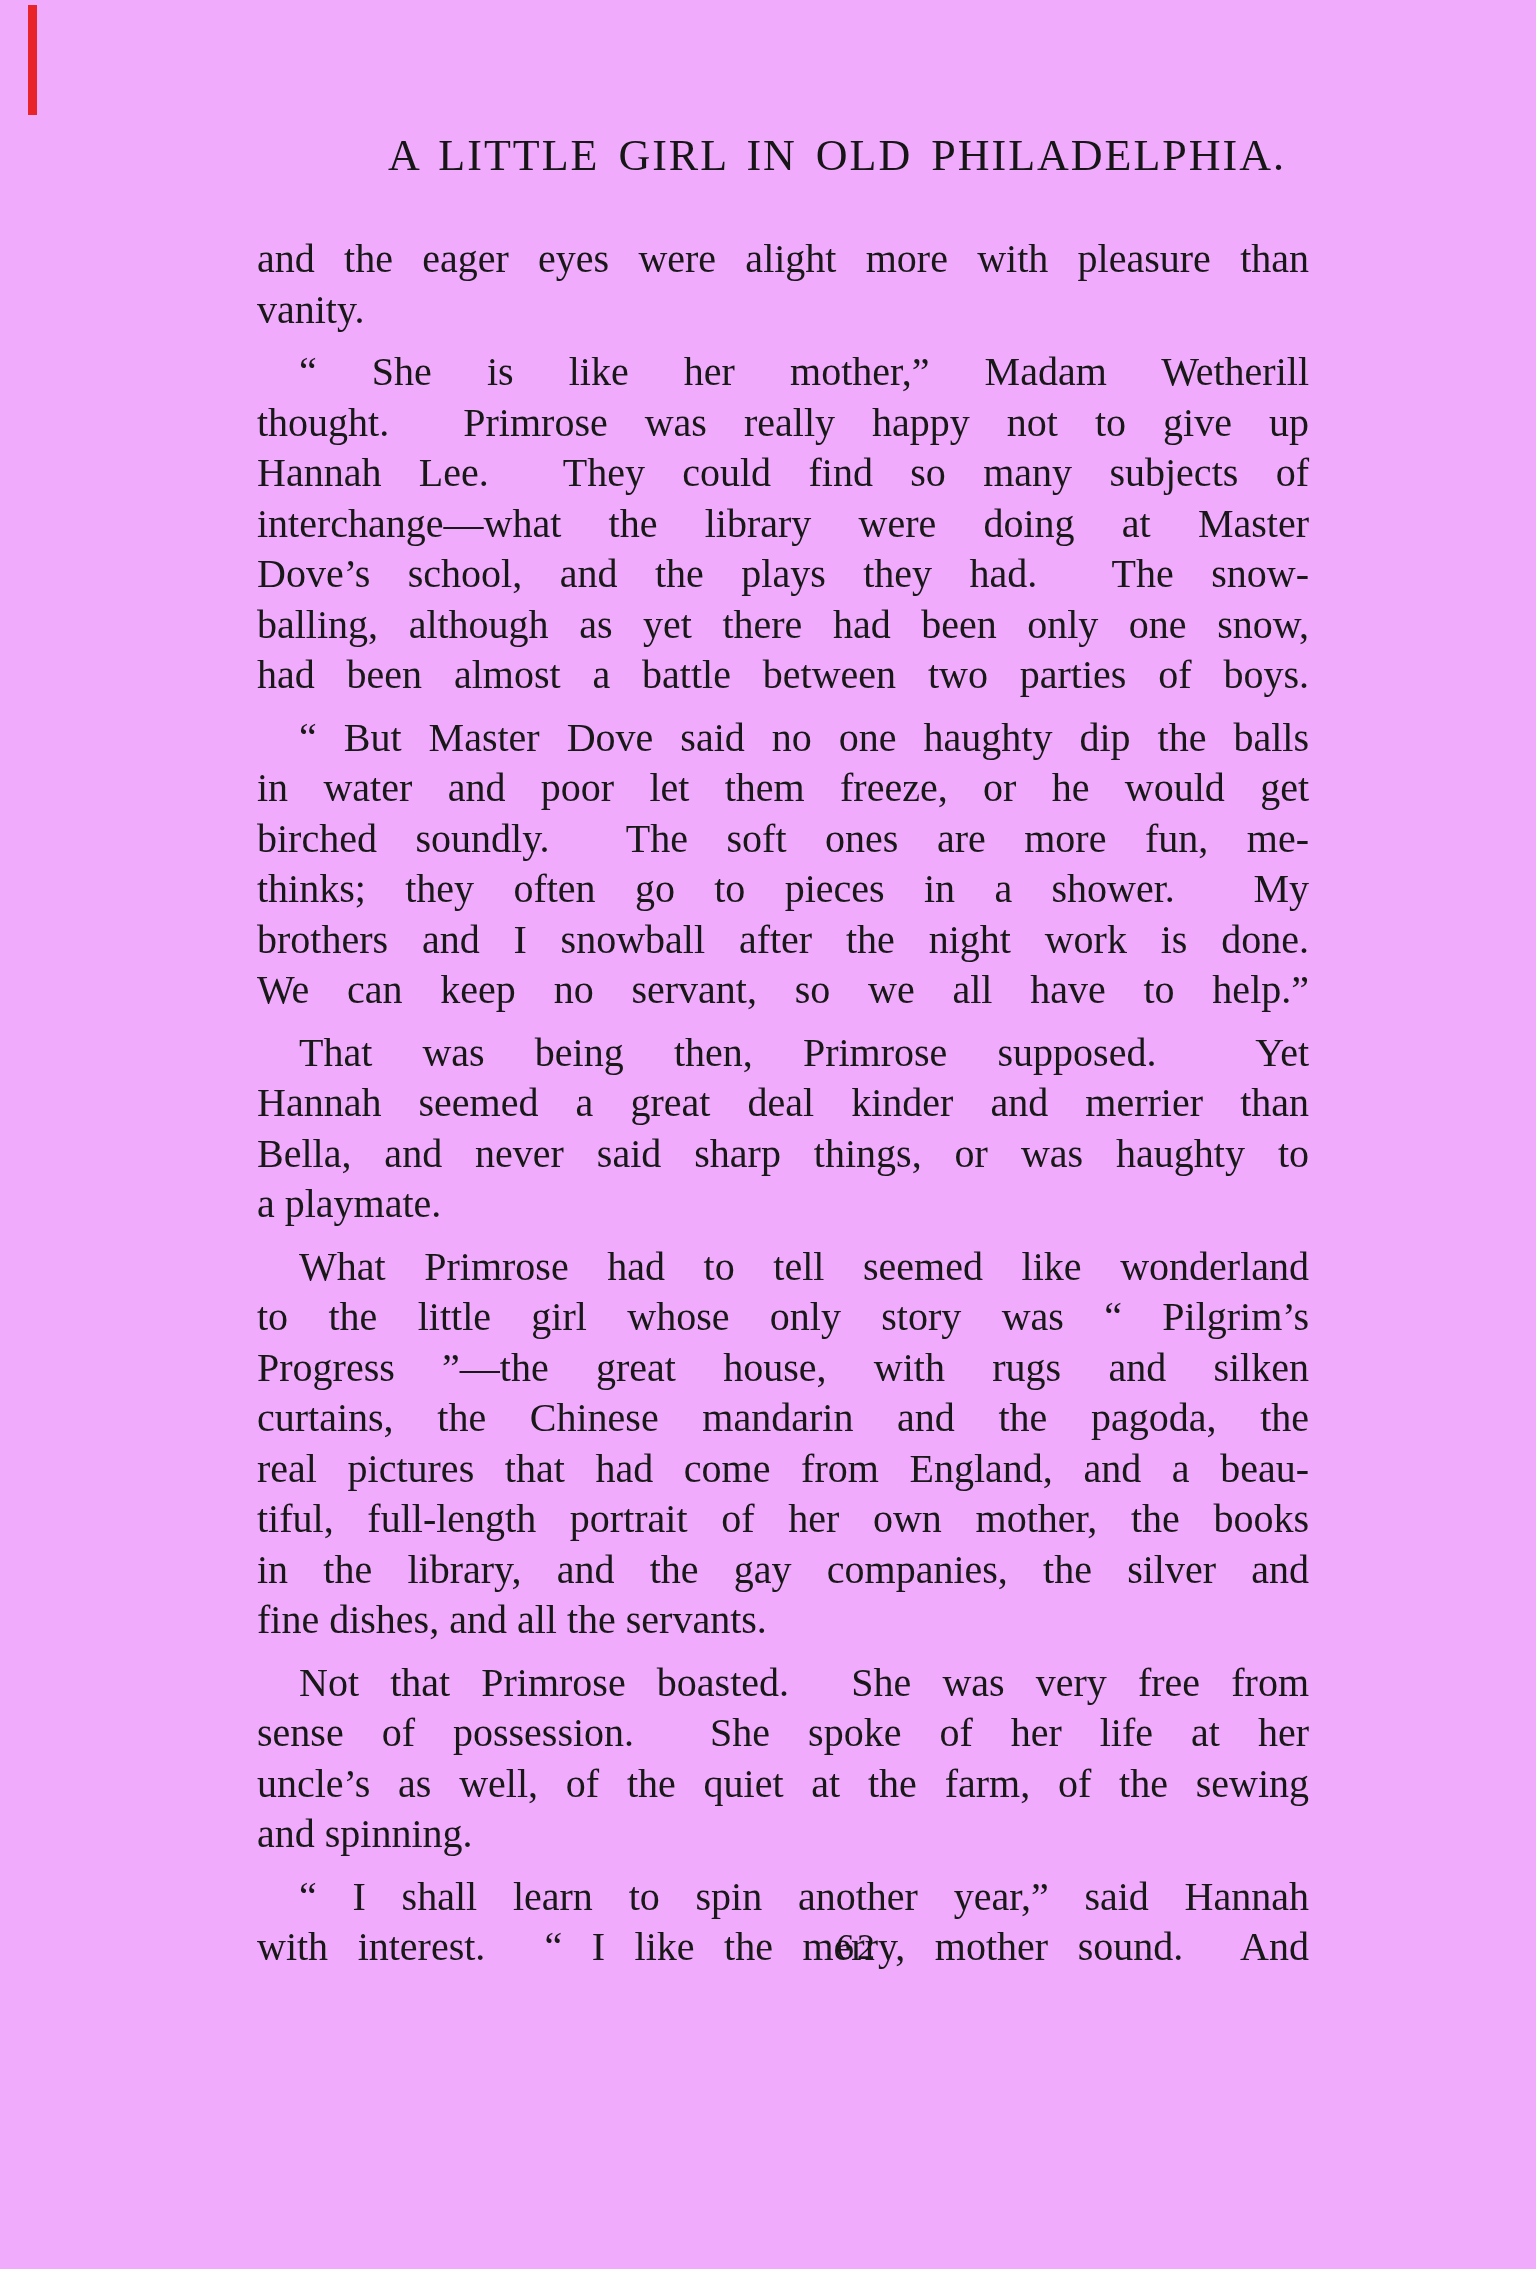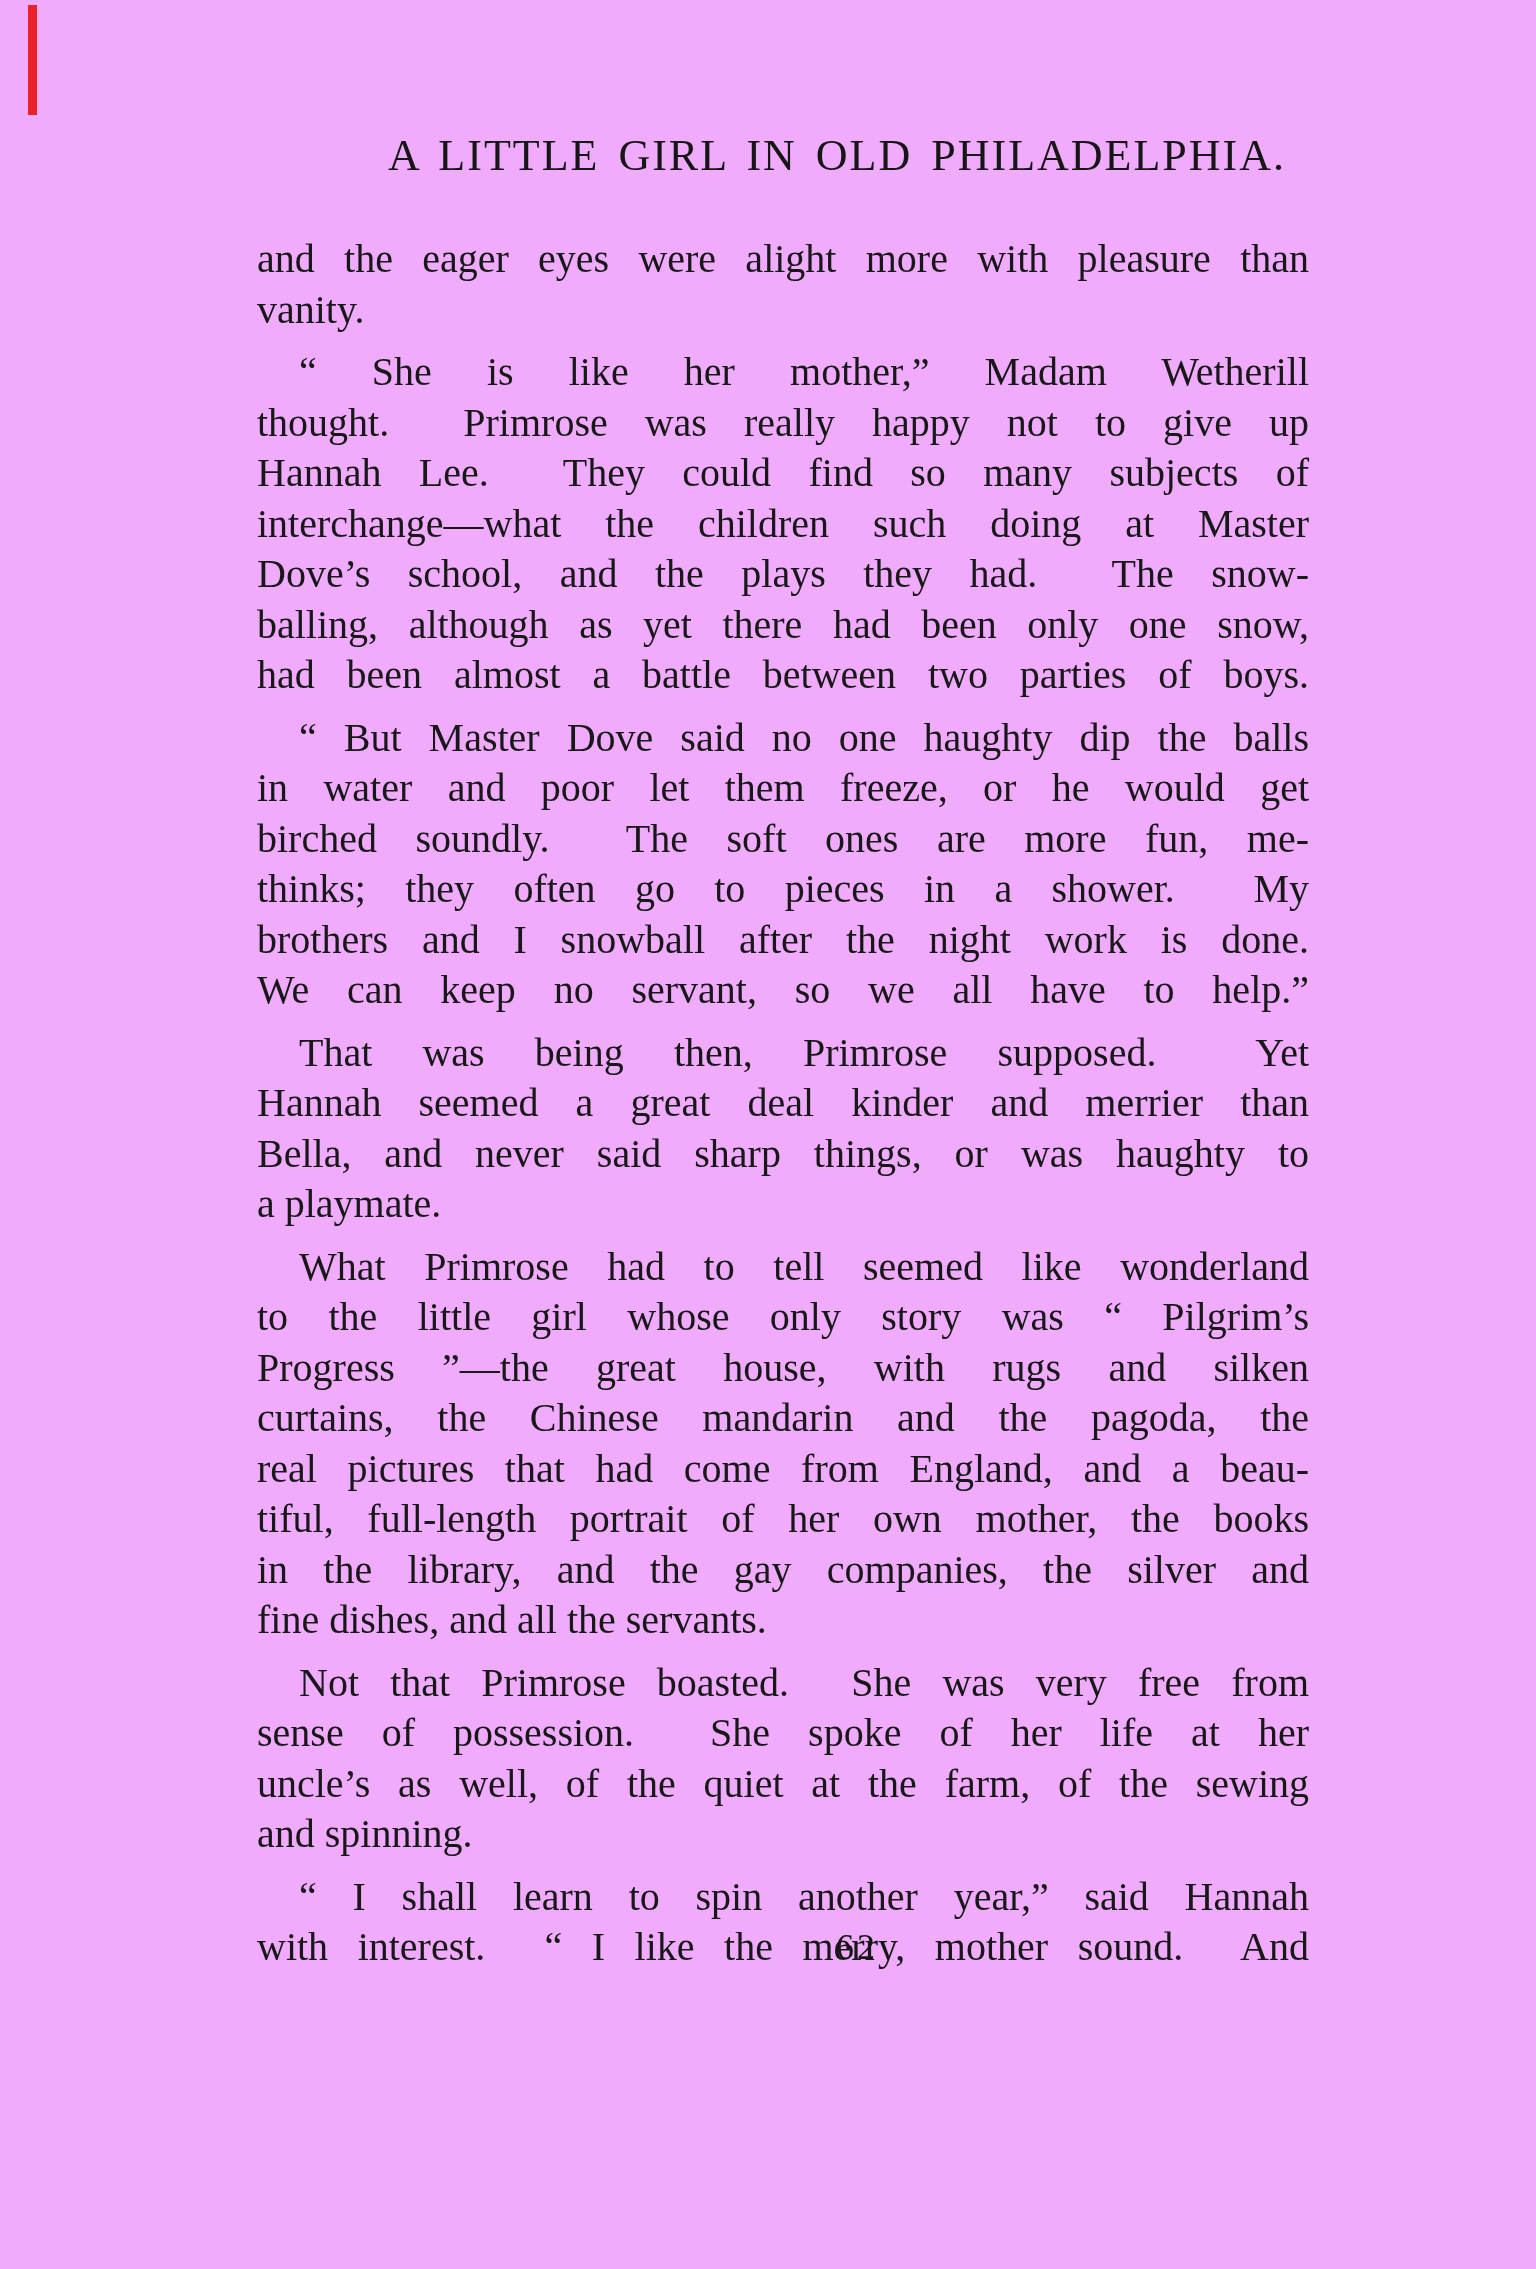--- a/index.html
+++ b/index.html
@@ -64,21 +64,21 @@
   <div class="running-header">A LITTLE GIRL IN OLD PHILADELPHIA.</div>
   <div class="text-column">
       <div class="para">
         <div class="line">and the eager eyes were alight more with pleasure than</div>
         <div class="line endpara">vanity.</div>
       </div>
       <div class="para">
         <div class="line first">“ She is like her mother,” Madam Wetherill</div>
         <div class="line">thought.  Primrose was really happy not to give up</div>
         <div class="line">Hannah Lee.  They could find so many subjects of</div>
-        <div class="line">interchange—what the children such doing at Master</div>
+        <div class="line">interchange—what the library were doing at Master</div>
         <div class="line">Dove’s school, and the plays they had.  The snow-</div>
         <div class="line">balling, although as yet there had been only one snow,</div>
         <div class="line">had been almost a battle between two parties of boys.</div>
       </div>
       <div class="para">
         <div class="line first">“ But Master Dove said no one haughty dip the balls</div>
         <div class="line">in water and poor let them freeze, or he would get</div>
         <div class="line">birched soundly.  The soft ones are more fun, me-</div>
         <div class="line">thinks; they often go to pieces in a shower.  My</div>
         <div class="line">brothers and I snowball after the night work is done.</div>

